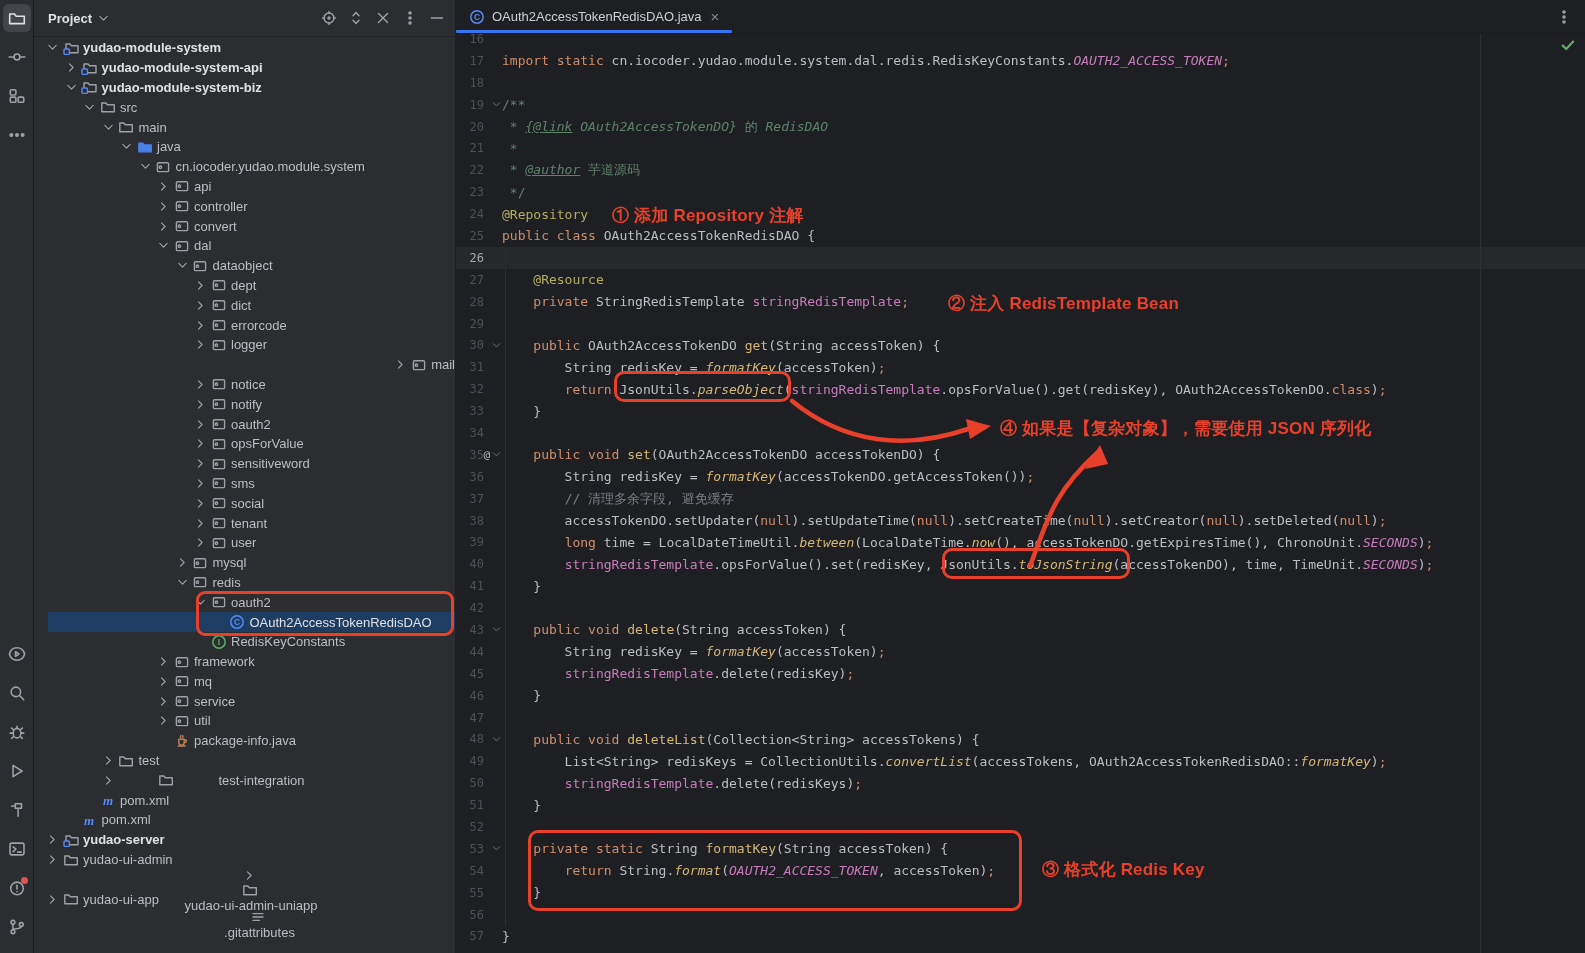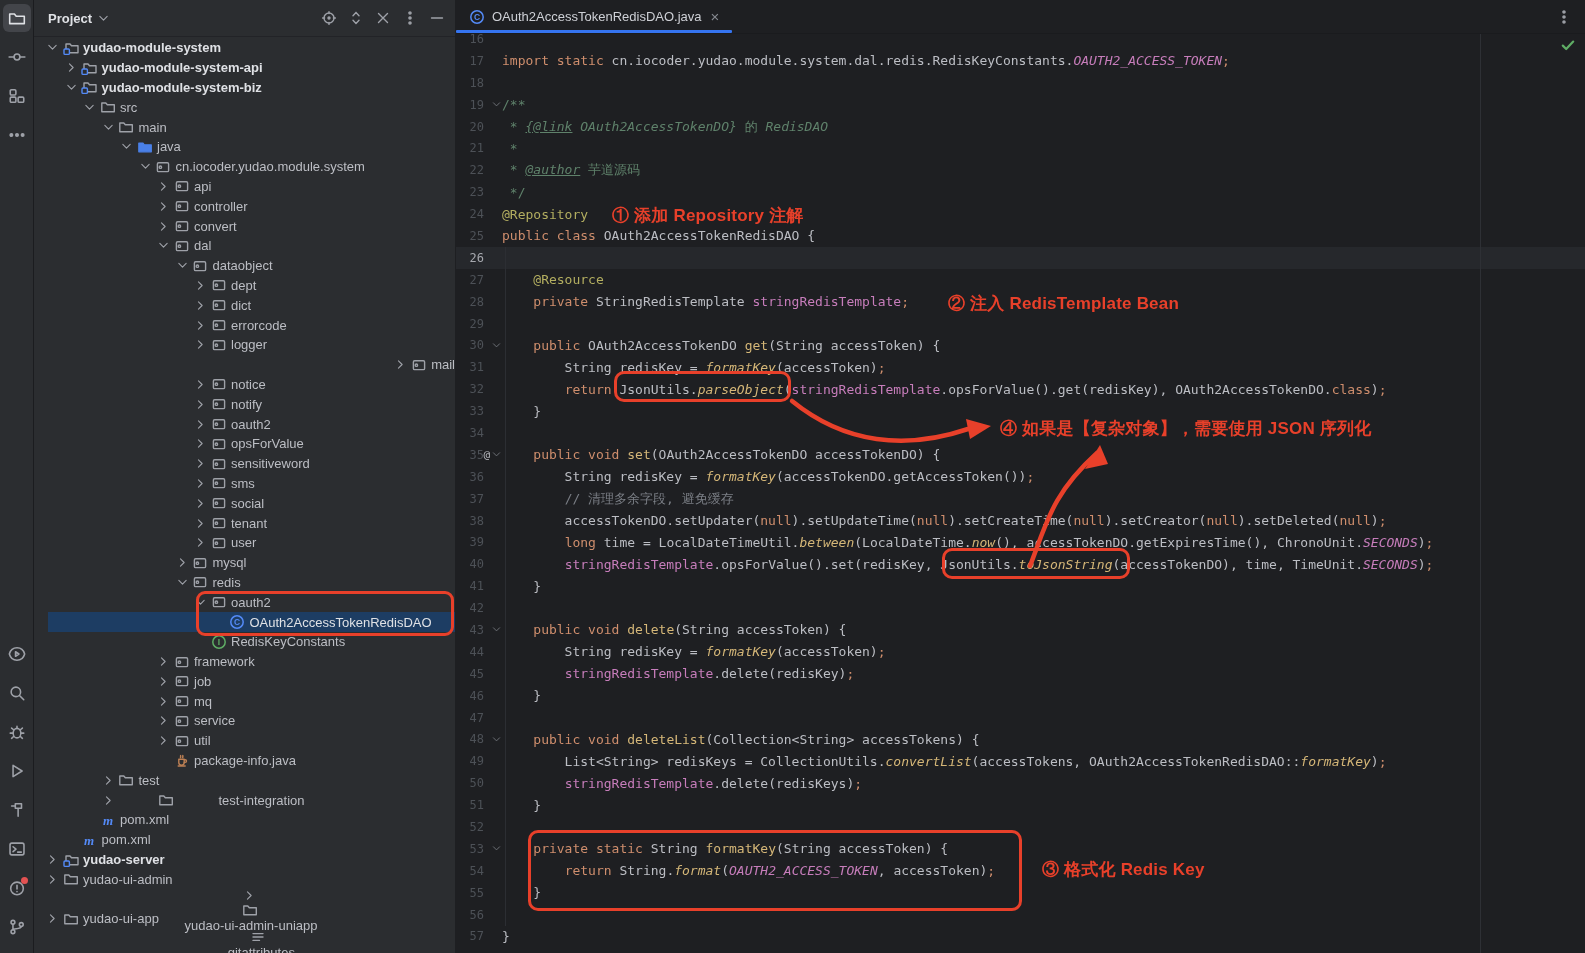--- a/index.html
+++ b/index.html
@@ -655,34 +655,20 @@
           <svg width="13" height="13" viewBox="0 0 16 16" fill="none" stroke="currentColor" stroke-width="1.4" stroke-linecap="round" stroke-linejoin="round">
             <path d="M5.5 3.5L10 8l-4.5 4.5"></path>
           </svg>
         </span>
         <span class="ticon">
           <svg width="16" height="16" viewBox="0 0 16 16" fill="none" stroke="currentColor" stroke-width="1.4" stroke-linecap="round" stroke-linejoin="round">
             <rect x="2.4" y="3.8" width="11.2" height="8.8" rx="1.2" stroke="#9ea1a8"></rect>
             <circle cx="5.4" cy="8.2" r="1.2" stroke="#9ea1a8"></circle>
           </svg>
         </span>
-        <span class="tlabel">job</span>
-      </div>
-      <div class="trow" style="padding-left: 121px;">
-        <span class="tchev">
-          <svg width="13" height="13" viewBox="0 0 16 16" fill="none" stroke="currentColor" stroke-width="1.4" stroke-linecap="round" stroke-linejoin="round">
-            <path d="M5.5 3.5L10 8l-4.5 4.5"></path>
-          </svg>
-        </span>
-        <span class="ticon">
-          <svg width="16" height="16" viewBox="0 0 16 16" fill="none" stroke="currentColor" stroke-width="1.4" stroke-linecap="round" stroke-linejoin="round">
-            <rect x="2.4" y="3.8" width="11.2" height="8.8" rx="1.2" stroke="#9ea1a8"></rect>
-            <circle cx="5.4" cy="8.2" r="1.2" stroke="#9ea1a8"></circle>
-          </svg>
-        </span>
         <span class="tlabel">mq</span>
       </div>
       <div class="trow" style="padding-left: 121px;">
         <span class="tchev">
           <svg width="13" height="13" viewBox="0 0 16 16" fill="none" stroke="currentColor" stroke-width="1.4" stroke-linecap="round" stroke-linejoin="round">
             <path d="M5.5 3.5L10 8l-4.5 4.5"></path>
           </svg>
         </span>
         <span class="ticon">
           <svg width="16" height="16" viewBox="0 0 16 16" fill="none" stroke="currentColor" stroke-width="1.4" stroke-linecap="round" stroke-linejoin="round">

